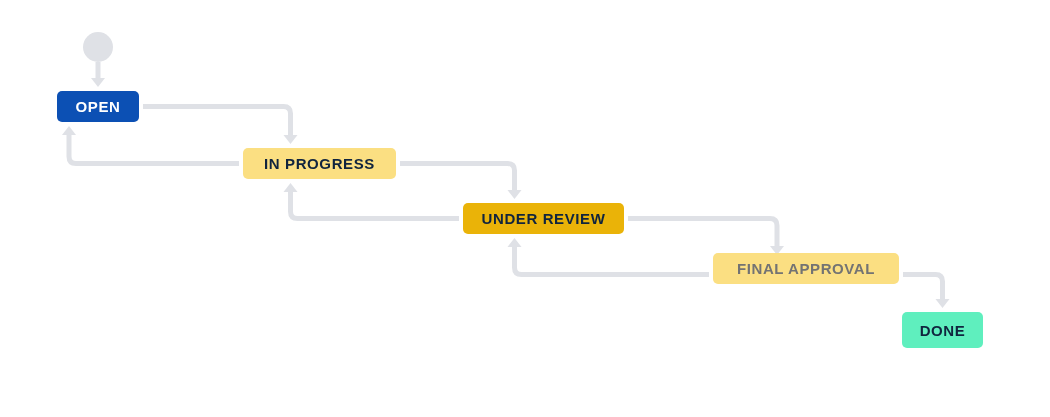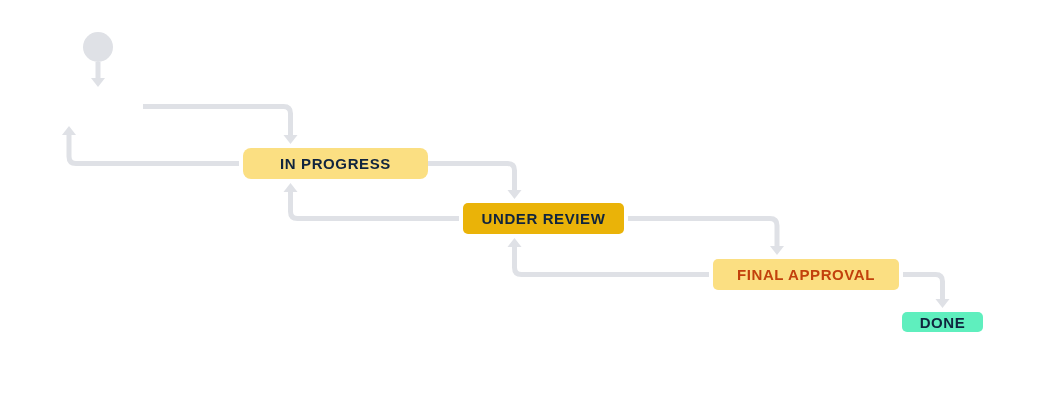--- a/index.html
+++ b/index.html
@@ -55,25 +55,28 @@
       <polygon points="507.5,190 521.5,190 514.5,199" fill="#DFE1E6"></polygon>
       <path d="M 459 218.5 H 297.5 Q 290.5 218.5 290.5 211.5 V 192" fill="none" stroke="#DFE1E6" stroke-width="5" stroke-linecap="butt" stroke-linejoin="round"></path>
       <polygon points="283.5,192 297.5,192 290.5,183" fill="#DFE1E6"></polygon>
       <path d="M 628 218.5 H 770 Q 777 218.5 777 225.5 V 246" fill="none" stroke="#DFE1E6" stroke-width="5" stroke-linecap="butt" stroke-linejoin="round"></path>
       <polygon points="770,246 784,246 777,255" fill="#DFE1E6"></polygon>
       <path d="M 709 274.5 H 521.5 Q 514.5 274.5 514.5 267.5 V 247" fill="none" stroke="#DFE1E6" stroke-width="5" stroke-linecap="butt" stroke-linejoin="round"></path>
       <polygon points="507.5,247 521.5,247 514.5,238" fill="#DFE1E6"></polygon>
       <path d="M 903 274.5 H 935.5 Q 942.5 274.5 942.5 281.5 V 299" fill="none" stroke="#DFE1E6" stroke-width="5" stroke-linecap="butt" stroke-linejoin="round"></path>
       <polygon points="935.5,299 949.5,299 942.5,308" fill="#DFE1E6"></polygon>
     </svg>
-    <div class="node" style="left: 243px; top: 148px; width: 185px; height: 31px; background: rgb(251, 223, 130); color: rgb(16, 36, 62); border-radius: 8px;">
+<div class="node" style="left: 57px; top: 91px; width: 82px; height: 31px; background: rgb(12, 80, 180); color: rgb(255, 255, 255);">
+      <span>OPEN</span>
+    </div>
+    <div class="node" style="left: 243px; top: 148px; width: 153px; height: 31px; background: rgb(251, 223, 130); color: rgb(16, 36, 62);">
       <span>IN PROGRESS</span>
     </div>
     <div class="node" style="left: 463px; top: 203px; width: 161px; height: 31px; background: #eab308; color: rgb(16, 36, 62);">
       <span>UNDER REVIEW</span>
     </div>
-    <div class="node" style="left: 713px; top: 259px; width: 186px; height: 31px; background: rgb(251, 223, 130); color: #c2410c;">
+    <div class="node" style="left: 713px; top: 253px; width: 186px; height: 31px; background: rgb(251, 223, 130); color: #737373;">
       <span>FINAL APPROVAL</span>
     </div>
-    <div class="node" style="left: 902px; top: 312px; width: 81px; height: 20px; background: rgb(95, 239, 190); color: rgb(16, 36, 62);">
+    <div class="node" style="left: 902px; top: 312px; width: 81px; height: 36px; background: rgb(95, 239, 190); color: rgb(16, 36, 62);">
       <span>DONE</span>
     </div>
   </div>
 
 </body></html>

